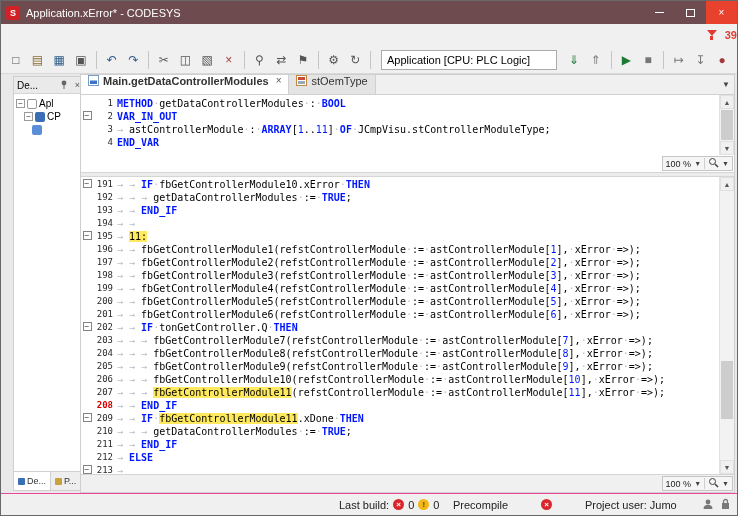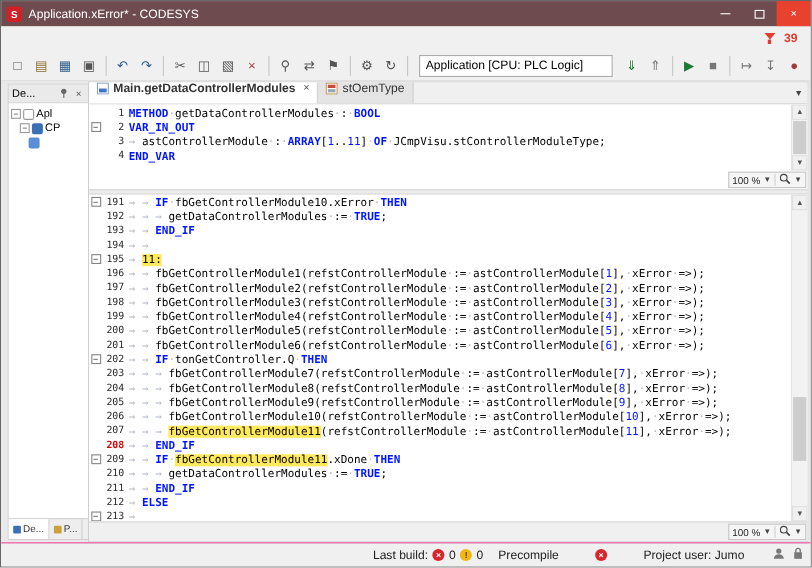--- a/index.html
+++ b/index.html
@@ -16,41 +16,41 @@
   .tb-buttons { margin-left:auto; display:flex; height:100%; }
   .tb-btn { width:31px; display:flex; align-items:center; justify-content:center; color:#fff; font-size:10px; }
   .tb-btn .minline { width:9px; height:1px; background:#fff; display:block; }
   .tb-btn .maxbox { width:9px; height:8px; border:1px solid #fff; display:block; }
   .tb-close { background:#e8412e; }
 
   
   .menubar { position:absolute; top:23px; left:0; right:0; height:22px; background:#f0f0f0;
              display:flex; align-items:center; padding-left:4px; }
   .menu-item { padding:3px 7px; color:#1e1e1e;margin-top:40px; }
-  .menu-flag { position:absolute; right:12px; display:flex; align-items:center; gap:8px;text-align:right; }
+  .menu-flag { position:absolute; right:0; display:flex; align-items:center; gap:8px;text-align:right; }
   .funnel-wrap { display:flex; flex-direction:column; align-items:center; }
   .funnel-top { width:0; height:0; border-left:5px solid transparent; border-right:5px solid transparent;
                 border-top:6px solid #e03c31; }
   .funnel-stem { width:3px; height:4px; background:#e03c31; }
   .flag-count { color:#e03c31; font-weight:bold; font-size:11px; }
 
   
   .toolbar { position:absolute; top:45px; left:0; right:0; height:28px; background:#f0f0f0;
              border-bottom:1px solid #d9d9d9; display:flex; align-items:center; padding:0 5px; gap:2px; }
   .ticon { width:20px; height:20px; display:flex; align-items:center; justify-content:center;
            font-size:12px; border-radius:2px; }
   .tsep { width:1px; height:18px; background:#c6c6c6; margin:0 3px; }
   .tcombo { height:20px; width:179px; border:1px solid #ababab; background:#fff; display:flex;
             align-items:center; font-size:11px; padding:0 5px; margin:0 5px; gap:6px; white-space:nowrap; overflow:hidden; }
 
   
   .bodyarea { position:absolute; top:73px; bottom:22px; left:0; right:0; background:#e9e9e9; }
 
   
-  .devpanel { position:absolute; left:6px; top:2px; bottom:2px; width:74px; background:#f5f5f5;
+  .devpanel { position:absolute; left:12px; top:2px; bottom:2px; width:74px; background:#f5f5f5;
               border:1px solid #cfcfcf; display:flex; flex-direction:column; }
   .dev-header { height:17px; background:#eaeaea; display:flex; align-items:center; font-size:10px;
                 padding:0 3px; gap:3px; border-bottom:1px solid #d5d5d5; }
   .dev-header .ttl { flex:1; overflow:hidden; white-space:nowrap; }
   .dev-hbtn { font-size:9px; color:#555; width:11px; text-align:center; }
   .dev-tree { flex:1; background:#fff; padding:3px 0 0 2px; font-size:10px; overflow:hidden; }
   .tree-row { display:flex; align-items:center; height:13px; white-space:nowrap; }
   .texp { width:9px; height:9px; border:1px solid #9a9a9a; font-size:8px; line-height:7px;
           text-align:center; color:#333; margin-right:2px; background:#fff; flex:none; }
   .tico { width:10px; height:10px; border-radius:2px; margin-right:2px; flex:none; }

